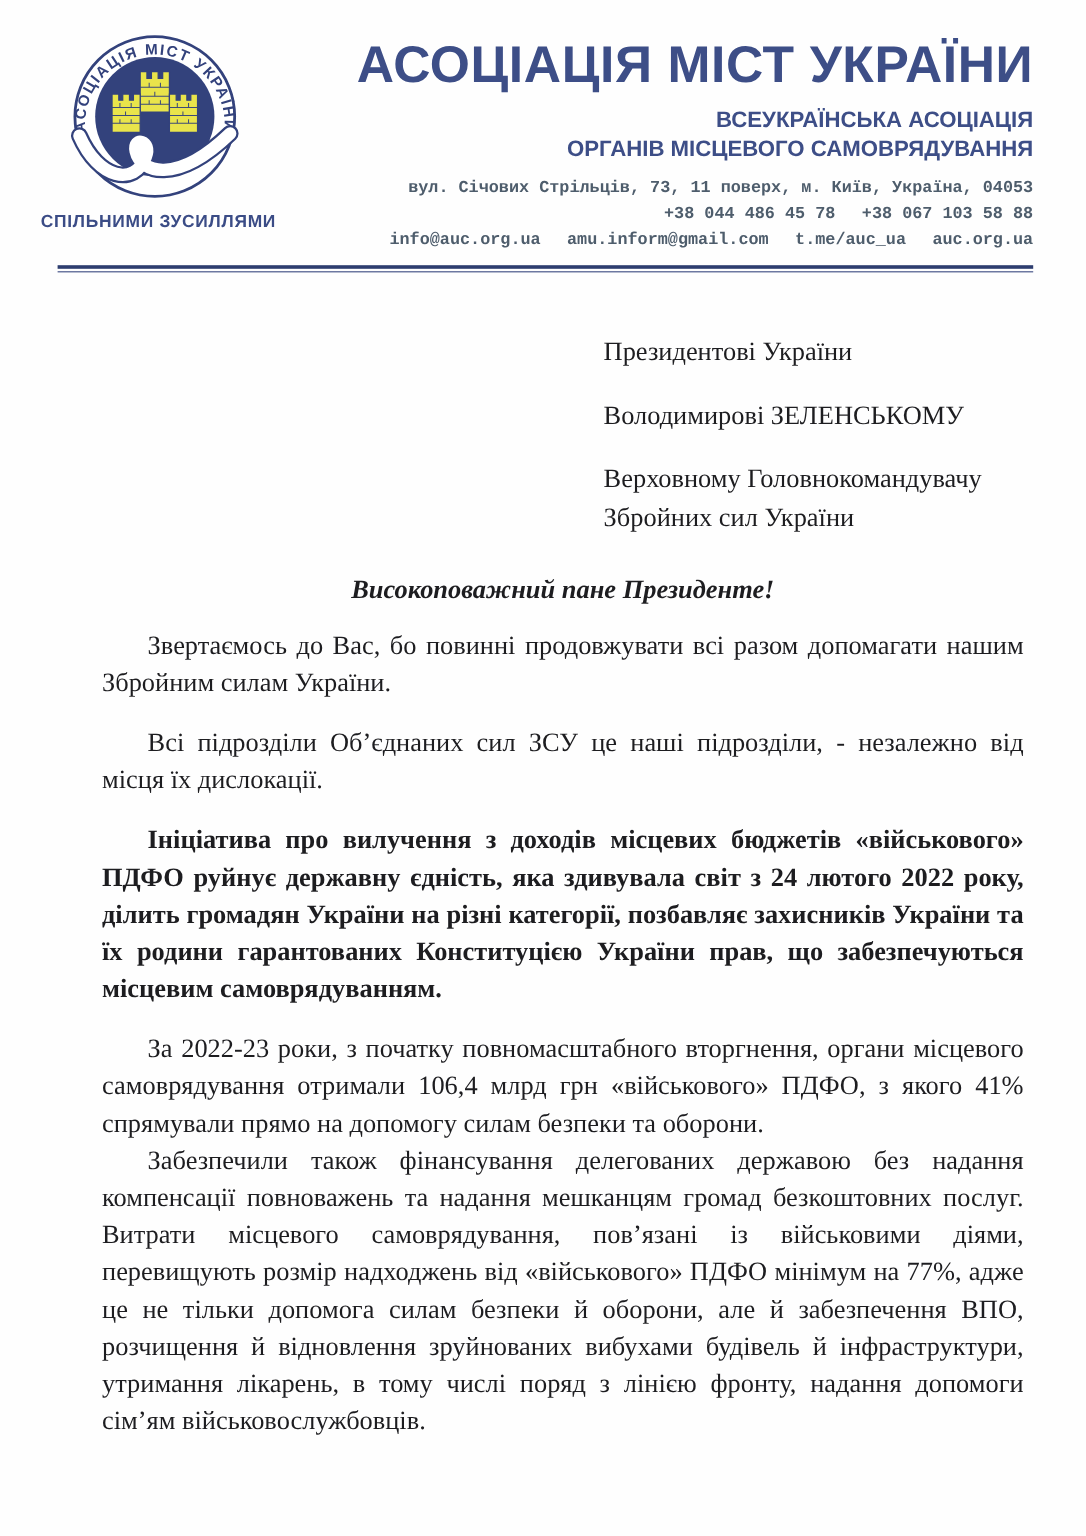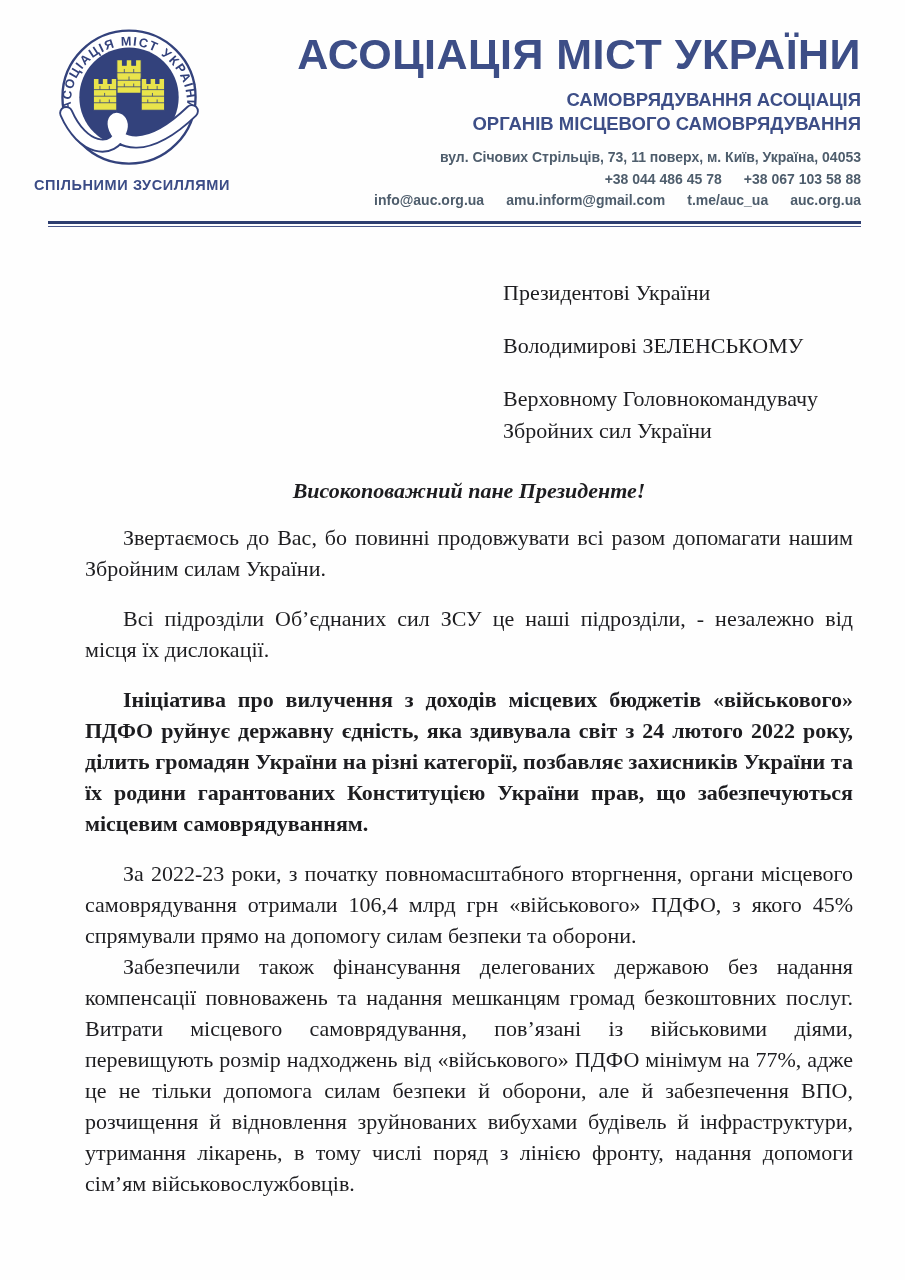--- a/index.html
+++ b/index.html
@@ -47,21 +47,21 @@
     color: #3d4e87;
   }
   .contact {
     margin-top: 11px;
     font-family: "Liberation Sans", sans-serif;
     font-weight: 600;
     font-size: 14px;
     line-height: 1.55;
     color: #4e5d6c;
   }
-  .contact-row { display: flex; justify-content: flex-end; gap: 22px; white-space: nowrap; }
+  .contact-row { display: flex; justify-content: flex-end; gap: 22px; white-space: nowrap; font-family: Liberation Mono, monospace; }
   .rule {
     margin: 9px 0 0 14px;
     height: 6px;
     border-top: 3px solid #2d3d6f;
     border-bottom: 1.5px solid #4a578a;
   }
 
   
   .letter {
     padding: 0 52px 0 85px;
@@ -129,21 +129,21 @@
             <path d="M13,95 C30,134 62,140 72,114 C78,99 60,95 63,109 C67,127 98,140 147,93" stroke="#33427c" stroke-width="15"></path>
             <path d="M13,95 C30,134 62,140 72,114 C78,99 60,95 63,109 C67,127 98,140 147,93" stroke="#ffffff" stroke-width="11"></path>
           </g>
         </svg>
         <div class="motto">СПІЛЬНИМИ ЗУСИЛЛЯМИ</div>
       </div>
 
       <div class="head-right">
         <div class="org-name">АСОЦІАЦІЯ МІСТ УКРАЇНИ</div>
         <div class="org-sub">
-          <div>САМОВРЯДУВАННЯ АСОЦІАЦІЯ</div>
+          <div>ВСЕУКРАЇНСЬКА АСОЦІАЦІЯ</div>
           <div>ОРГАНІВ МІСЦЕВОГО САМОВРЯДУВАННЯ</div>
         </div>
         <div class="contact">
           <div class="contact-row">вул. Січових Стрільців, 73, 11 поверх, м. Київ, Україна, 04053</div>
           <div class="contact-row">
             <span>+38 044 486 45 78</span>
             <span>+38 067 103 58 88</span>
           </div>
           <div class="contact-row">
             <span>info@auc.org.ua</span>
@@ -170,18 +170,18 @@
 
     <div class="salutation">Високоповажний пане Президенте!</div>
 
     <p class="para first-para">Звертаємось до Вас, бо повинні продовжувати всі разом допомагати нашим Збройним силам України.</p>
 
     <p class="para gap-before">Всі підрозділи Об’єднаних сил ЗСУ це наші підрозділи, - незалежно від місця їх дислокації.</p>
 
 
     <p class="para bold gap-before">Ініціатива про вилучення з доходів місцевих бюджетів «військового» ПДФО руйнує державну єдність, яка здивувала світ з 24 лютого 2022 року, ділить громадян України на різні категорії, позбавляє захисників України та їх родини гарантованих Конституцією України прав, що забезпечуються місцевим самоврядуванням.</p>
 
-    <p class="para gap-before">За 2022-23 роки, з початку повномасштабного вторгнення, органи місцевого самоврядування отримали 106,4 млрд грн «військового» ПДФО, з якого 45% спрямували прямо на допомогу силам безпеки та оборони.</p>
+    <p class="para gap-before">За 2022-23 роки, з початку повномасштабного вторгнення, органи місцевого самоврядування отримали 106,4 млрд грн «військового» ПДФО, з якого 41% спрямували прямо на допомогу силам безпеки та оборони.</p>
 
     <p class="para">Забезпечили також фінансування делегованих державою без надання компенсації повноважень та надання мешканцям громад безкоштовних послуг. Витрати місцевого самоврядування, пов’язані із військовими діями, перевищують розмір надходжень від «військового» ПДФО мінімум на 77%, адже це не тільки допомога силам безпеки й оборони, але й забезпечення ВПО, розчищення й відновлення зруйнованих вибухами будівель й інфраструктури, утримання лікарень, в тому числі поряд з лінією фронту, надання допомоги сім’ям військовослужбовців.</p>
   </div>
 
 </div>
 
 </body></html>

